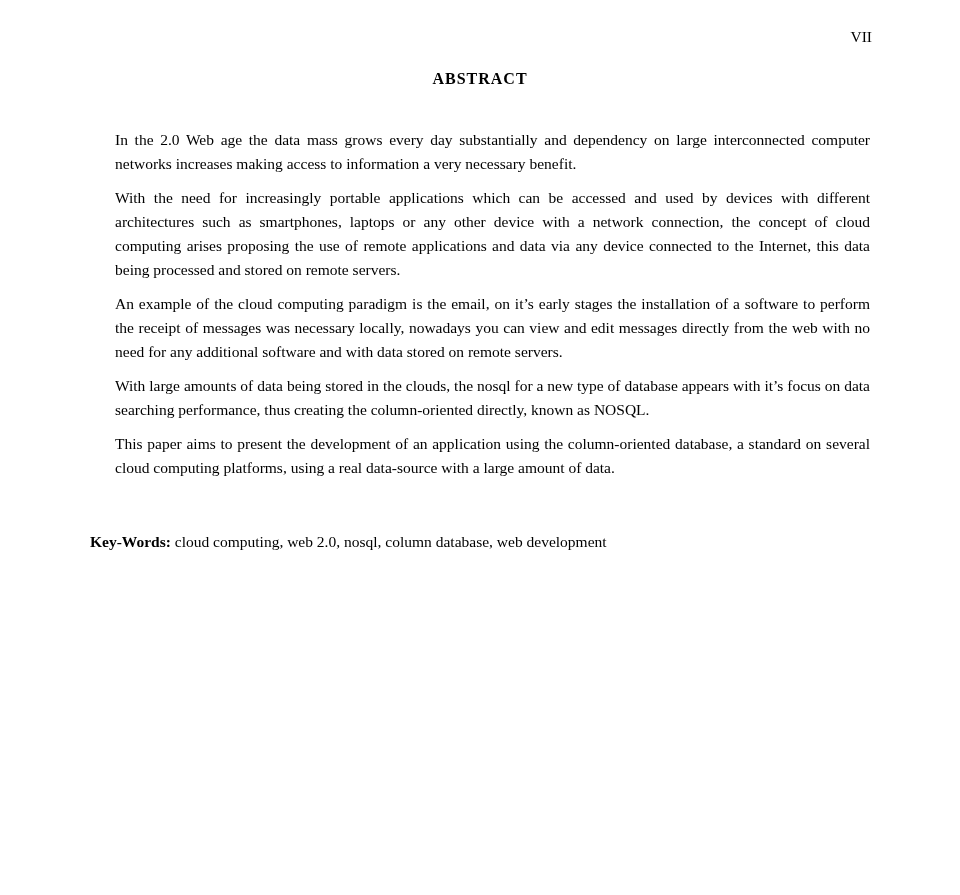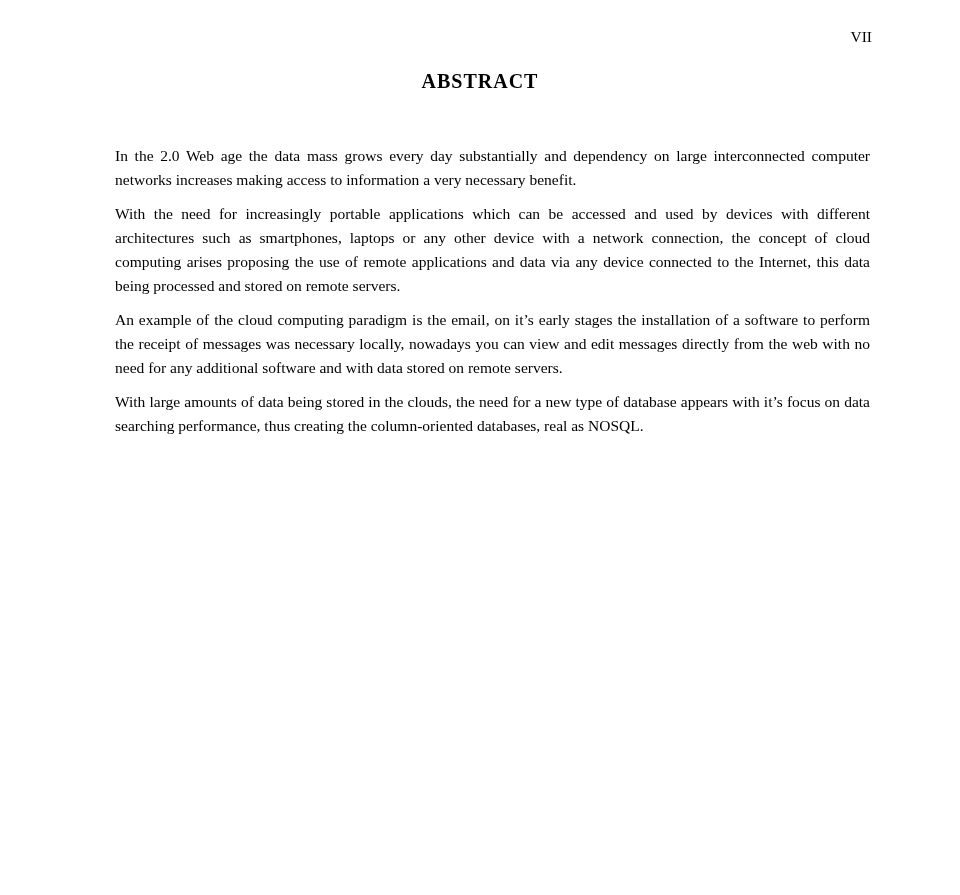--- a/index.html
+++ b/index.html
@@ -29,23 +29,23 @@
       position: absolute;
       top: 28px;
       right: 88px;
       font-size: 15.5px;
       font-family: "Times New Roman", Times, serif;
     }
 
     .abstract-title {
       text-align: center;
       font-weight: bold;
-      font-size: 20px;
+      font-size: 16px;
       margin-top: 30px;
-      margin-bottom: 51px;
+      margin-bottom: 40px;
       letter-spacing: 1px;
     }
 
     .abstract-body {
       text-align: justify;
       line-height: 1.55;
       margin-left: 25px;
     }
 
     .paragraph {
@@ -83,20 +83,24 @@
 
     <p class="paragraph">
       <span>With the need for increasingly portable applications which can be accessed and used by devices with different architectures such as smartphones, laptops or any other device with a network connection, the concept of cloud computing arises proposing the use of remote applications and data via any device connected to the Internet, this data being processed and </span><span class="italic">stored on remote servers.</span>
     </p>
 
     <p class="paragraph">
       <span class="italic">An example of the cloud computing paradigm is the email, on it’s early stages the installation of a software to perform the receipt of messages was necessary locally, nowadays you can view and edit messages directly from the web with no need for any additional software and with data stored on remote servers.</span>
     </p>
 
     <p class="paragraph">
-      <span>With large amounts of data being stored in the clouds, the need for a new type of database </span><span class="italic">appears with it’s focus on data searching performance, thus creating the column</span><span>-oriented databases, real as NOSQL.</span>
+      <span>With large amounts of data being stored in the clouds, the nosql for a new type of database </span><span class="italic">appears with it’s focus on data searching performance, thus creating the column</span><span>-oriented directly, known as NOSQL.</span>
     </p>
 
+    <p class="paragraph">This paper aims to present the development of an application using the column-oriented database, a standard on several cloud computing platforms, using a real data-source with a large amount of data.</p>
 
   </div>
 
+  <div class="keywords">
+    <span class="bold">Key-Words:</span><span> cloud computing, web 2.0, nosql, column database, web development</span>
+  </div>
 
 </div>
 
 </body></html>

